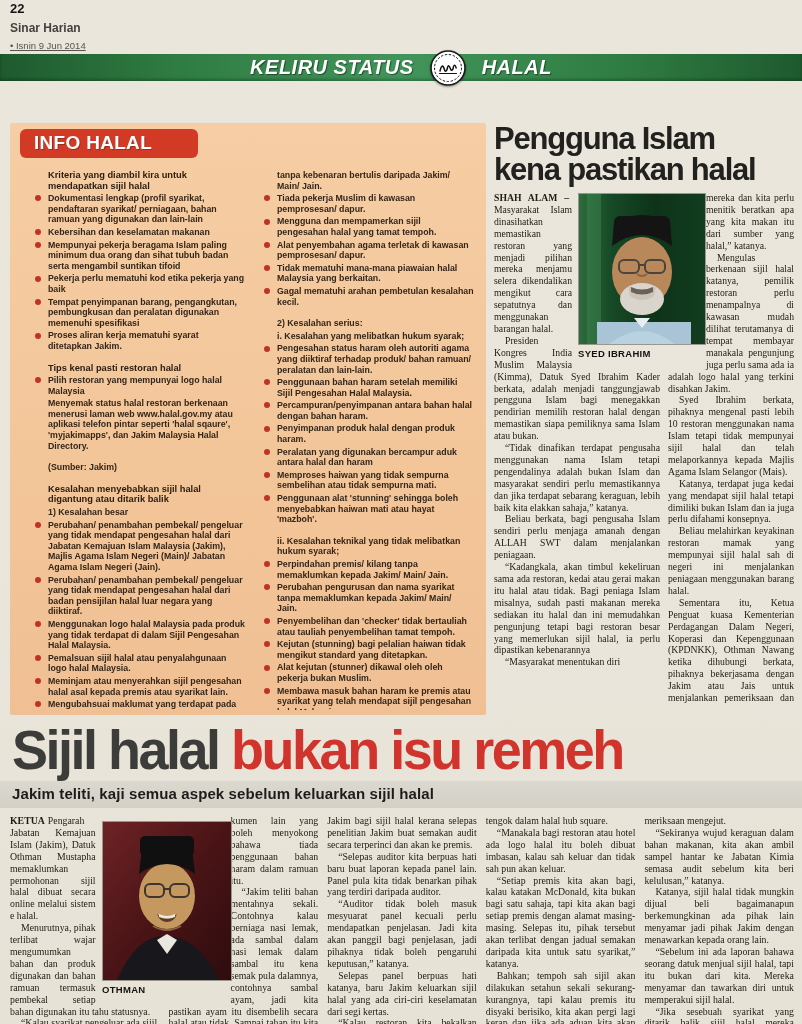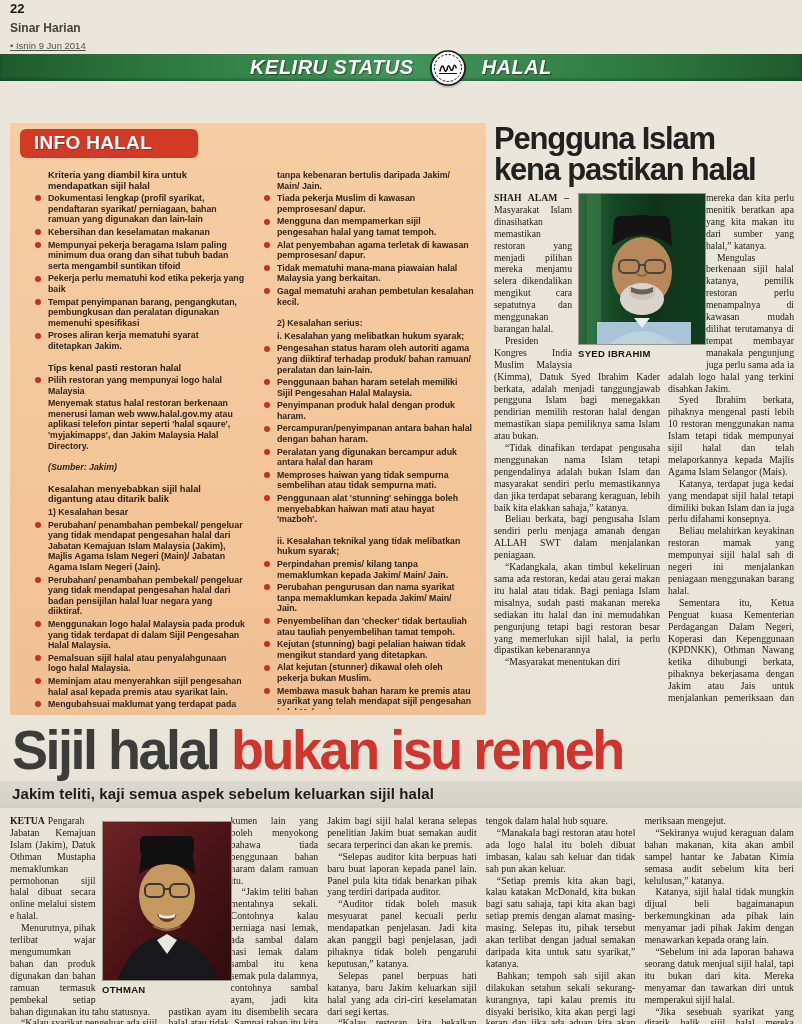--- a/index.html
+++ b/index.html
@@ -57,21 +57,21 @@
   .info-col{width:50%;overflow:hidden;height:540px;
     font-size:8.8px;line-height:10.6px;color:#33261a;font-weight:600;}
   .info-item{position:relative;padding-left:14px;margin-bottom:2px;text-align:left;}
   .info-item .dot{
     display:none;position:absolute;left:1px;top:2.2px;width:6px;height:6px;
     border-radius:50%;background:#c03322;
   }
   .info-item.t-bullet .dot{display:block;}
   .info-item.t-heading{font-weight:700;font-size:9.3px;margin-top:11px;color:#2c2013;}
   .info-cols .info-col .info-item.t-heading:first-child{margin-top:0;}
-  .info-item.t-source{font-style:italic;margin:11px 0 11px 0;font-weight:600;}
+  .info-item.t-source{margin:11px 0 11px 0;font-weight:600;}
   .info-item.t-gap{margin-top:11px;}
 
   
   .article-right{flex:1;min-width:0;}
   .ar-headline{
     margin:0 0 7px 0;font-size:31px;line-height:31px;font-weight:700;
     color:#21211f;letter-spacing:-1.2px;transform-origin:left top;
   }
   .ar-body{position:relative;height:512px;overflow:hidden;display:flex;gap:8px;
     font-family:"Liberation Serif", serif;font-size:9.7px;line-height:11.9px;
@@ -262,25 +262,25 @@
               <div class="info-item t-bullet">
               <span class="dot"></span>
               <span class="itxt">Pengesahan status haram oleh autoriti agama yang diiktiraf terhadap produk/ bahan ramuan/ peralatan dan lain-lain.</span>
             </div>
               <div class="info-item t-bullet">
               <span class="dot"></span>
               <span class="itxt">Penggunaan bahan haram setelah memiliki Sijil Pengesahan Halal Malaysia.</span>
             </div>
               <div class="info-item t-bullet">
               <span class="dot"></span>
+              <span class="itxt">Percampuran/penyimpanan antara bahan halal dengan bahan haram.</span>
+            </div>
+              <div class="info-item t-bullet">
+              <span class="dot"></span>
               <span class="itxt">Penyimpanan produk halal dengan produk haram.</span>
-            </div>
-              <div class="info-item t-bullet">
-              <span class="dot"></span>
-              <span class="itxt">Percampuran/penyimpanan antara bahan halal dengan bahan haram.</span>
             </div>
               <div class="info-item t-bullet">
               <span class="dot"></span>
               <span class="itxt">Peralatan yang digunakan bercampur aduk antara halal dan haram</span>
             </div>
               <div class="info-item t-bullet">
               <span class="dot"></span>
               <span class="itxt">Memproses haiwan yang tidak sempurna sembelihan atau tidak sempurna mati.</span>
             </div>
               <div class="info-item t-bullet">

